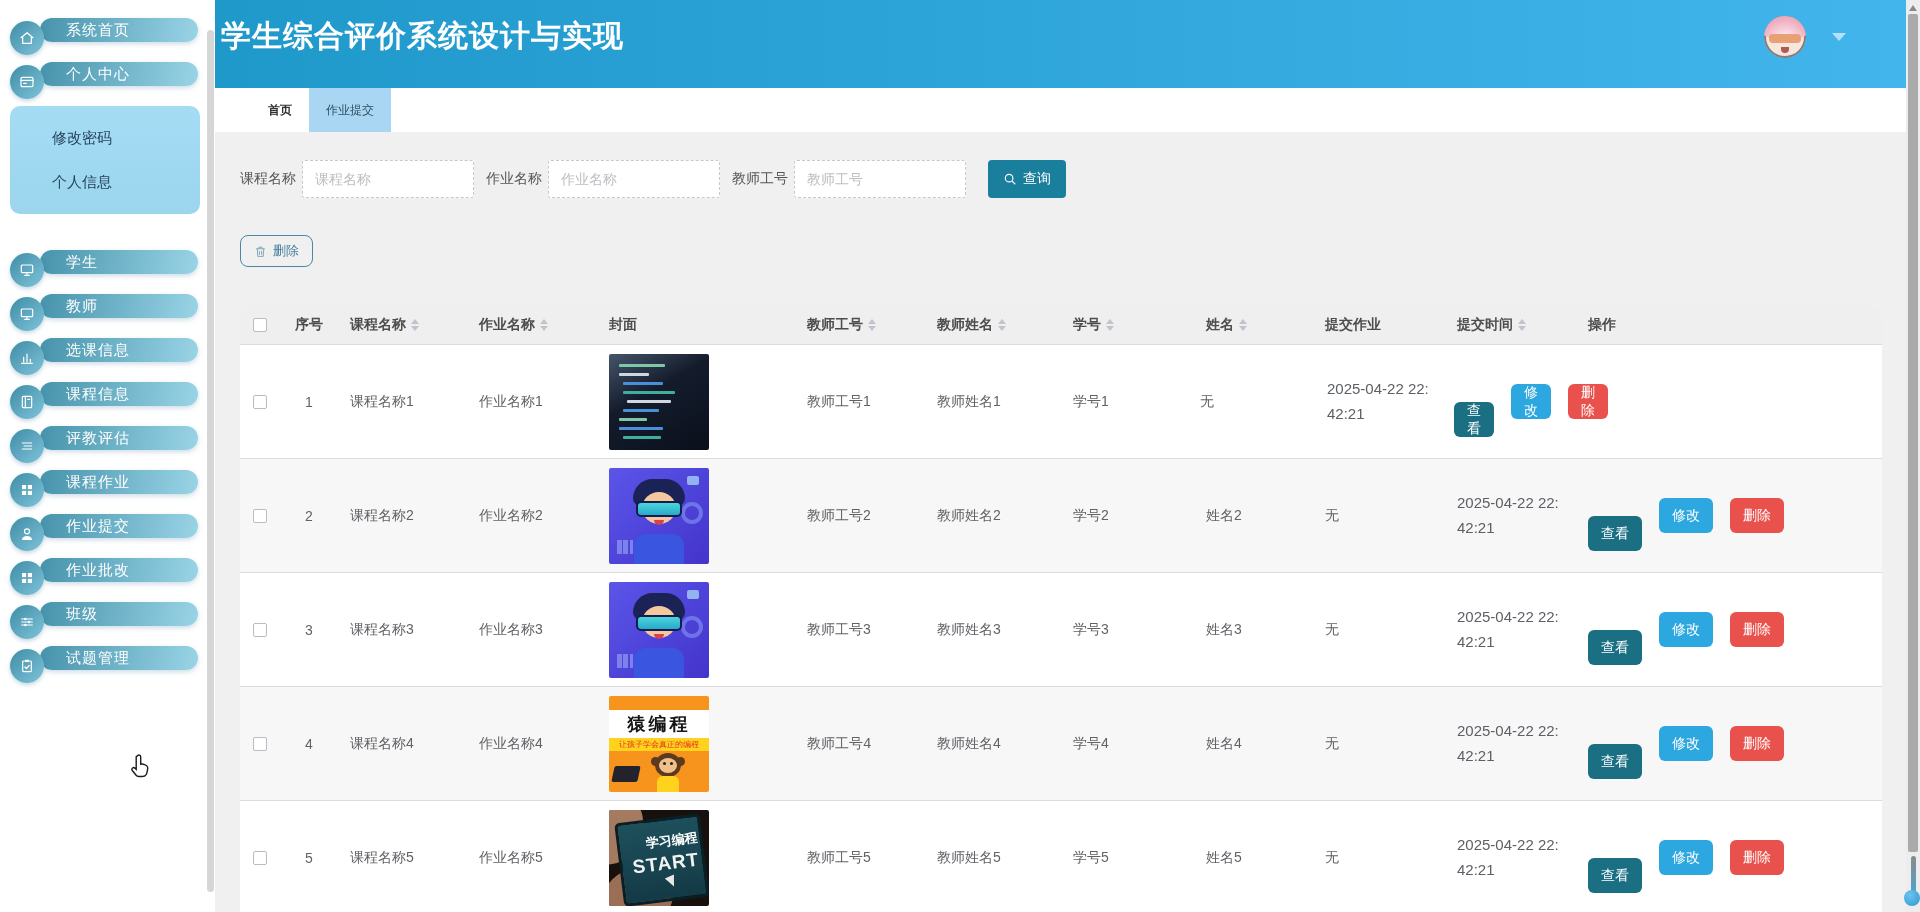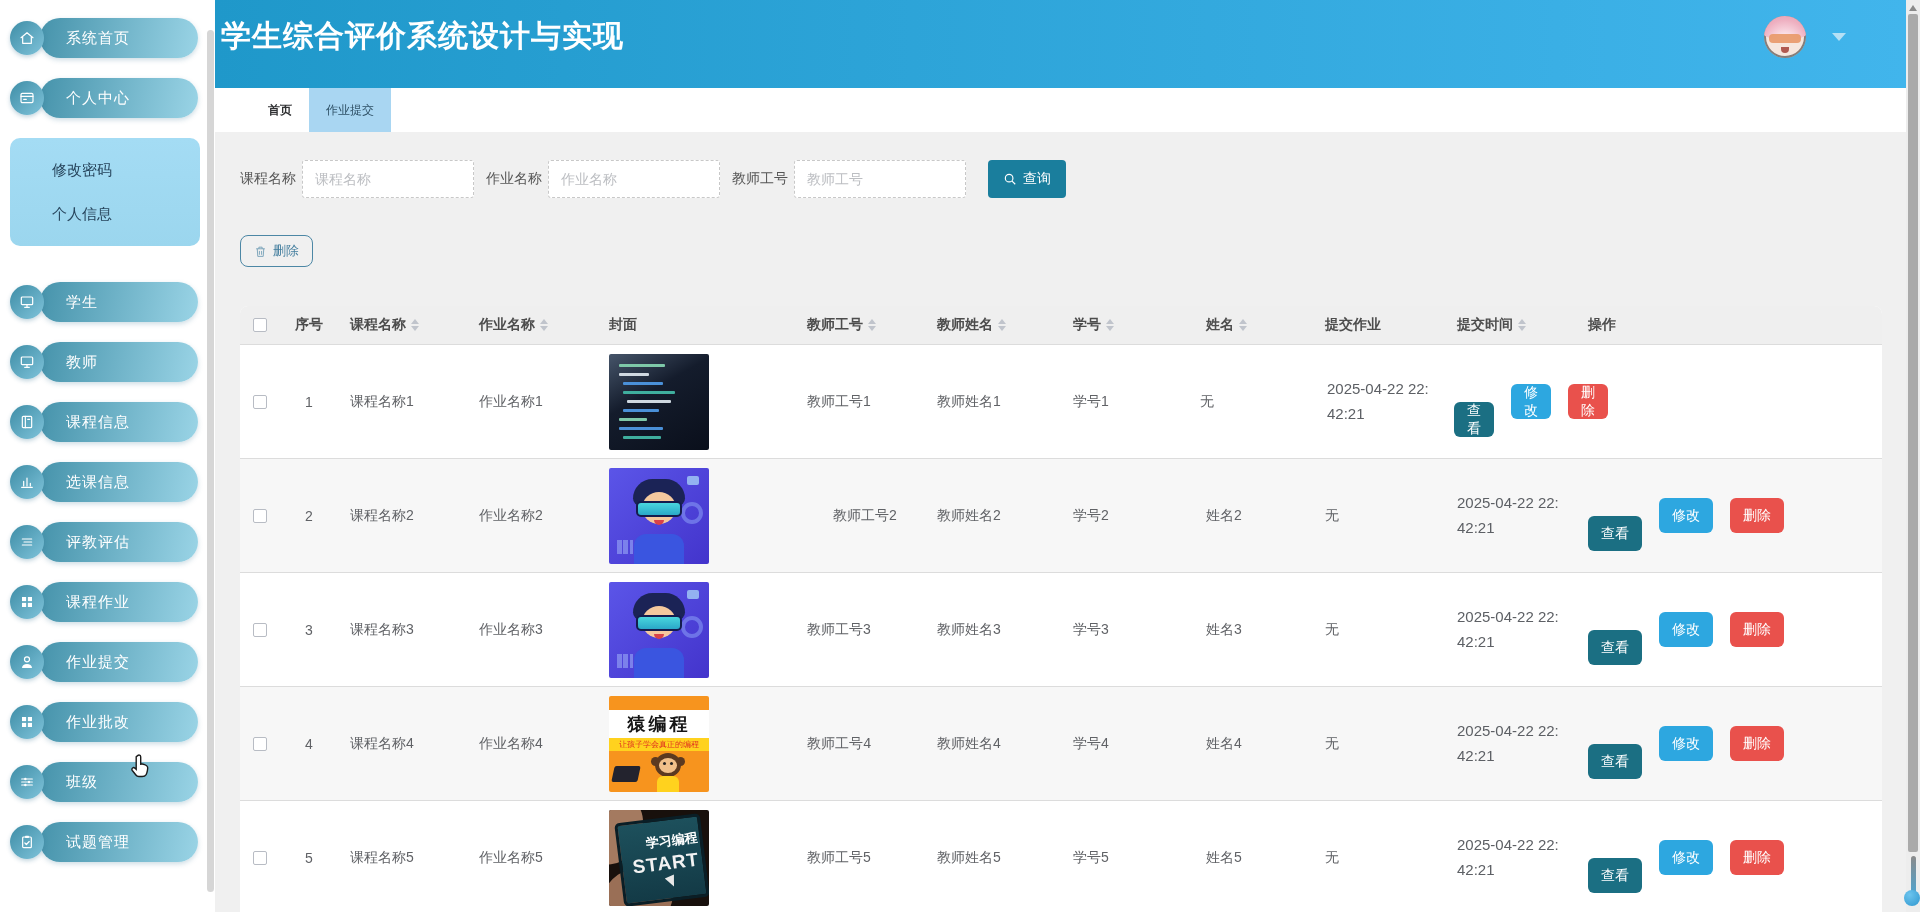--- a/index.html
+++ b/index.html
@@ -3,21 +3,21 @@
 <meta charset="utf-8">
 <style>
   * { margin:0; padding:0; box-sizing:border-box; }
   html,body { width:1920px; height:912px; overflow:hidden; }
   body { font-family:"Liberation Sans","DejaVu Sans",sans-serif; background:#fff; }
   .app { position:relative; width:1920px; height:912px; overflow:hidden; background:#fff; }
 
   
   .sidebar { position:absolute; left:0; top:0; width:208px; height:912px; background:#fff; z-index:5; }
   #sidebar-menu { padding-top:18px; }
-  .nav-row { position:relative; height:40px; margin:0 8px 20px 10px; cursor:pointer; }
+  .nav-row { position:relative; height:24px; margin:0 8px 20px 10px; cursor:pointer; }
   .nav-pill { position:absolute; left:30px; right:2px; top:0; bottom:0;
     background:linear-gradient(100deg, var(--pill-a,#4693ab) 0%, var(--pill-b,#9ad4e6) 100%);
     border-radius:20px; display:flex; align-items:center; padding-left:26px;
     color:#fff; font-size:15px; letter-spacing:1px; box-shadow:0 2px 5px rgba(60,120,150,.25); }
   .nav-icon { position:absolute; left:0; top:3px; width:34px; height:34px; border-radius:50%;
     background:linear-gradient(135deg,#3e8da6,#7fc3da); display:flex; align-items:center; justify-content:center;
     z-index:2; box-shadow:0 2px 4px rgba(60,120,150,.3); }
   .nav-icon svg { width:16px; height:16px; stroke:#fff; fill:none; stroke-width:1.8; stroke-linecap:round; stroke-linejoin:round; }
   .nav-icon svg .fl { fill:#fff; stroke:none; }
   .submenu { margin:8px 8px 36px 10px; background:linear-gradient(180deg,var(--submenu-bg,#a4dcf4),#9bd6ee);
@@ -205,37 +205,37 @@
               <path d="M12 16v4M8.5 20h7"></path>
             </svg>
           </span>
           <div class="nav-pill">
             <span>教师</span>
           </div>
         </div>
         <div class="nav-row">
           <span class="nav-icon">
             <svg viewBox="0 0 24 24">
+              <path d="M7 18v-7M12 18V6M17 18v-4"></path>
+              <path d="M4 20h16"></path>
+            </svg>
+          </span>
+          <div class="nav-pill">
+            <span>选课信息</span>
+          </div>
+        </div>
+        <div class="nav-row">
+          <span class="nav-icon">
+            <svg viewBox="0 0 24 24">
               <rect x="5" y="3.5" width="14" height="17" rx="1.5"></rect>
               <path d="M9.5 3.5v17M13 8h3"></path>
             </svg>
           </span>
           <div class="nav-pill">
             <span>课程信息</span>
-          </div>
-        </div>
-        <div class="nav-row">
-          <span class="nav-icon">
-            <svg viewBox="0 0 24 24">
-              <path d="M7 18v-7M12 18V6M17 18v-4"></path>
-              <path d="M4 20h16"></path>
-            </svg>
-          </span>
-          <div class="nav-pill">
-            <span>选课信息</span>
           </div>
         </div>
         <div class="nav-row">
           <span class="nav-icon">
             <svg viewBox="0 0 24 24">
               <path d="M5 7.5h14M7.5 12h11.5M5 16.5h14"></path>
             </svg>
           </span>
           <div class="nav-pill">
             <span>评教评估</span>
@@ -490,21 +490,21 @@
                   <div class="deco1"></div>
                   <div class="deco2"></div>
                   <div class="deco3"></div>
                   <div class="hair"></div>
                   <div class="face"></div>
                   <div class="goggles"></div>
                   <div class="mouth"></div>
                   <div class="shirt"></div>
                 </div>
               </div>
-              <div class="td" style="padding-left: 14px; justify-content: center;">
+              <div class="td" style="padding-left: 14px;">
                 <span>教师工号2</span>
               </div>
               <div class="td" style="padding-left: 14px;">
                 <span>教师姓名2</span>
               </div>
               <div class="td" style="padding-left: 20px; align-items: center;">
                 <span>学号2</span>
               </div>
               <div class="td" style="padding-left: 20px;">
                 <span>姓名2</span>

